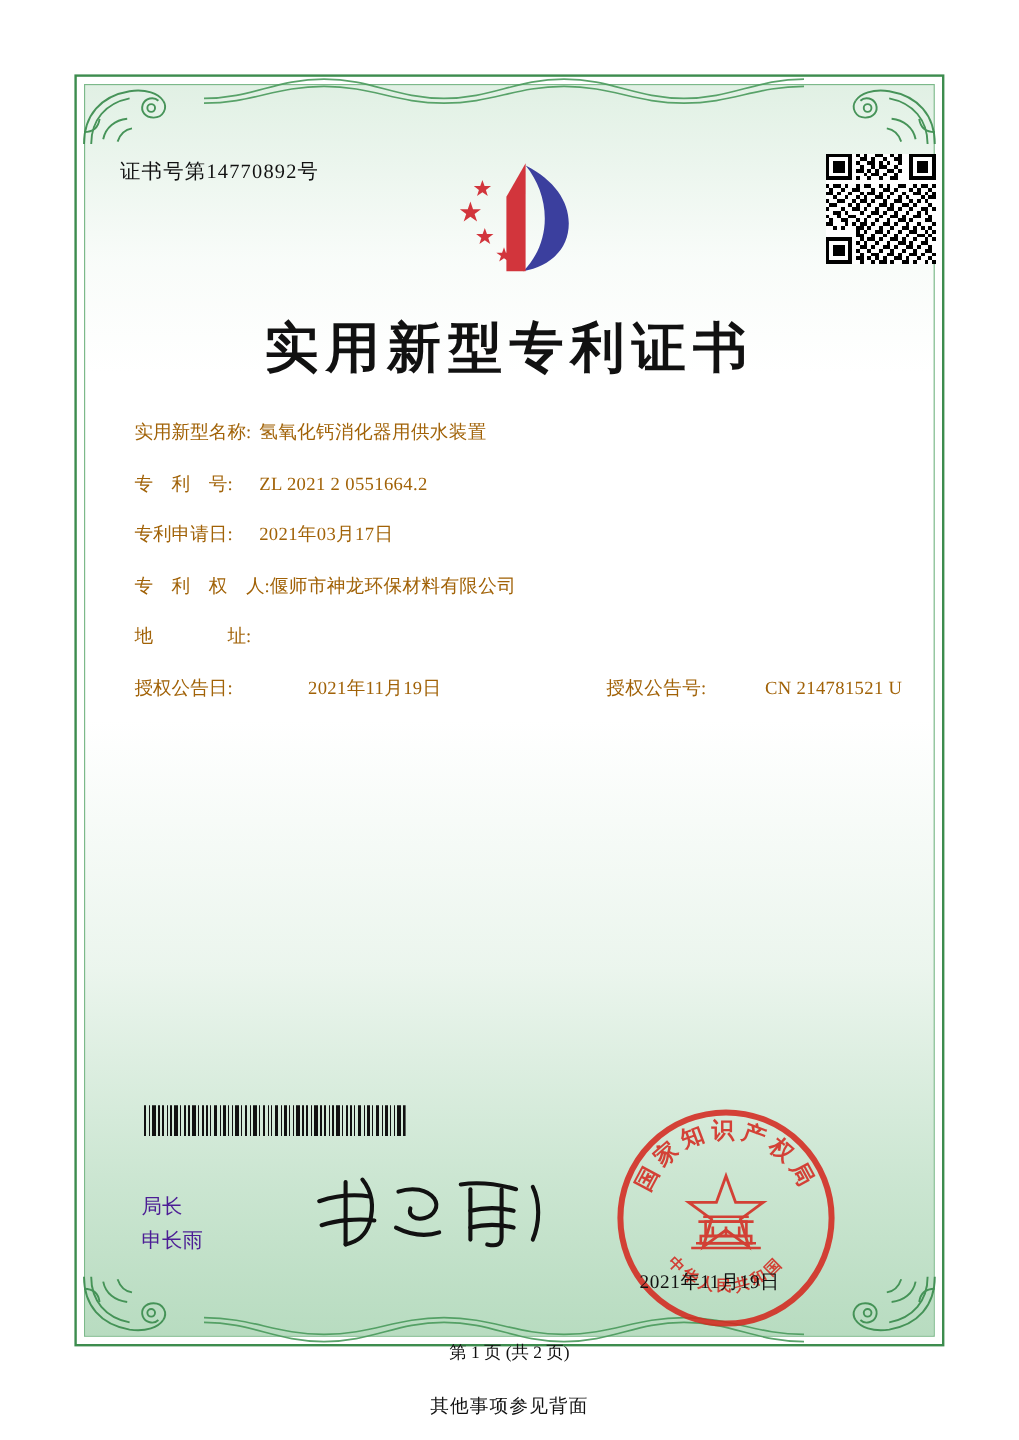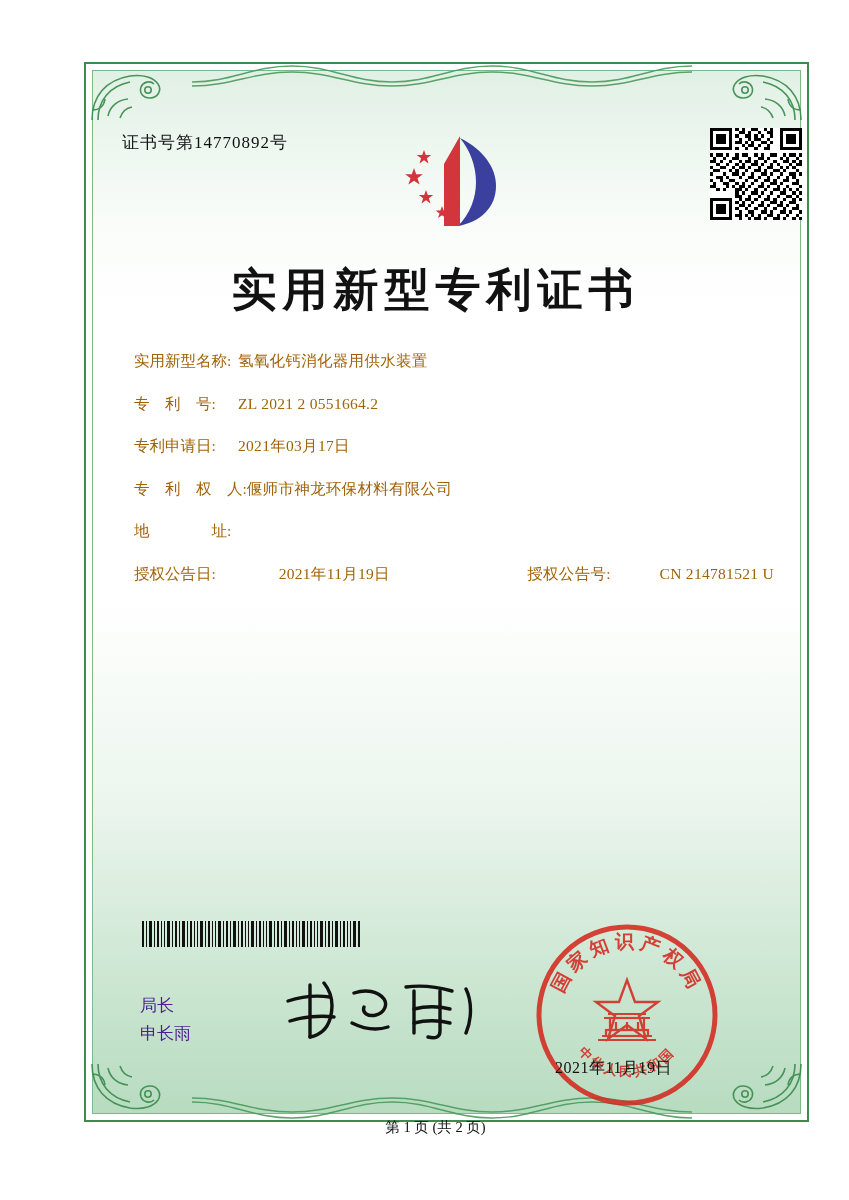--- a/index.html
+++ b/index.html
@@ -13,21 +13,20 @@
     font-family: "Liberation Serif", "DejaVu Serif", serif;
     color: #1a1a1a;
     position: relative;
     overflow: hidden;
   }
 
   .page {
     position: absolute;
     inset: 0;
     background: #ffffff;
-    margin-left: 22px;
   }
 
   
   .border-outer {
     position: absolute;
     left: 62px;
     top: 62px;
     width: 725px;
     height: 1060px;
     border: 2px solid #3d8c4e;
@@ -719,14 +718,15 @@
         <text font-family="'DejaVu Serif','Liberation Serif',serif" font-size="13" font-weight="bold" fill="#d42a20" letter-spacing="3">
           <textPath href="#arcBottom" startOffset="50%" text-anchor="middle">中华人民共和国</textPath>
         </text>
       </g>
     </svg>
   </div>
 
   <div class="seal-date">2021年11月19日</div>
 
   <div class="page-num">第 1 页 (共 2 页)</div>
+  <div class="footnote">其他事项参见背面</div>
 
 </div>
 
 </body></html>

